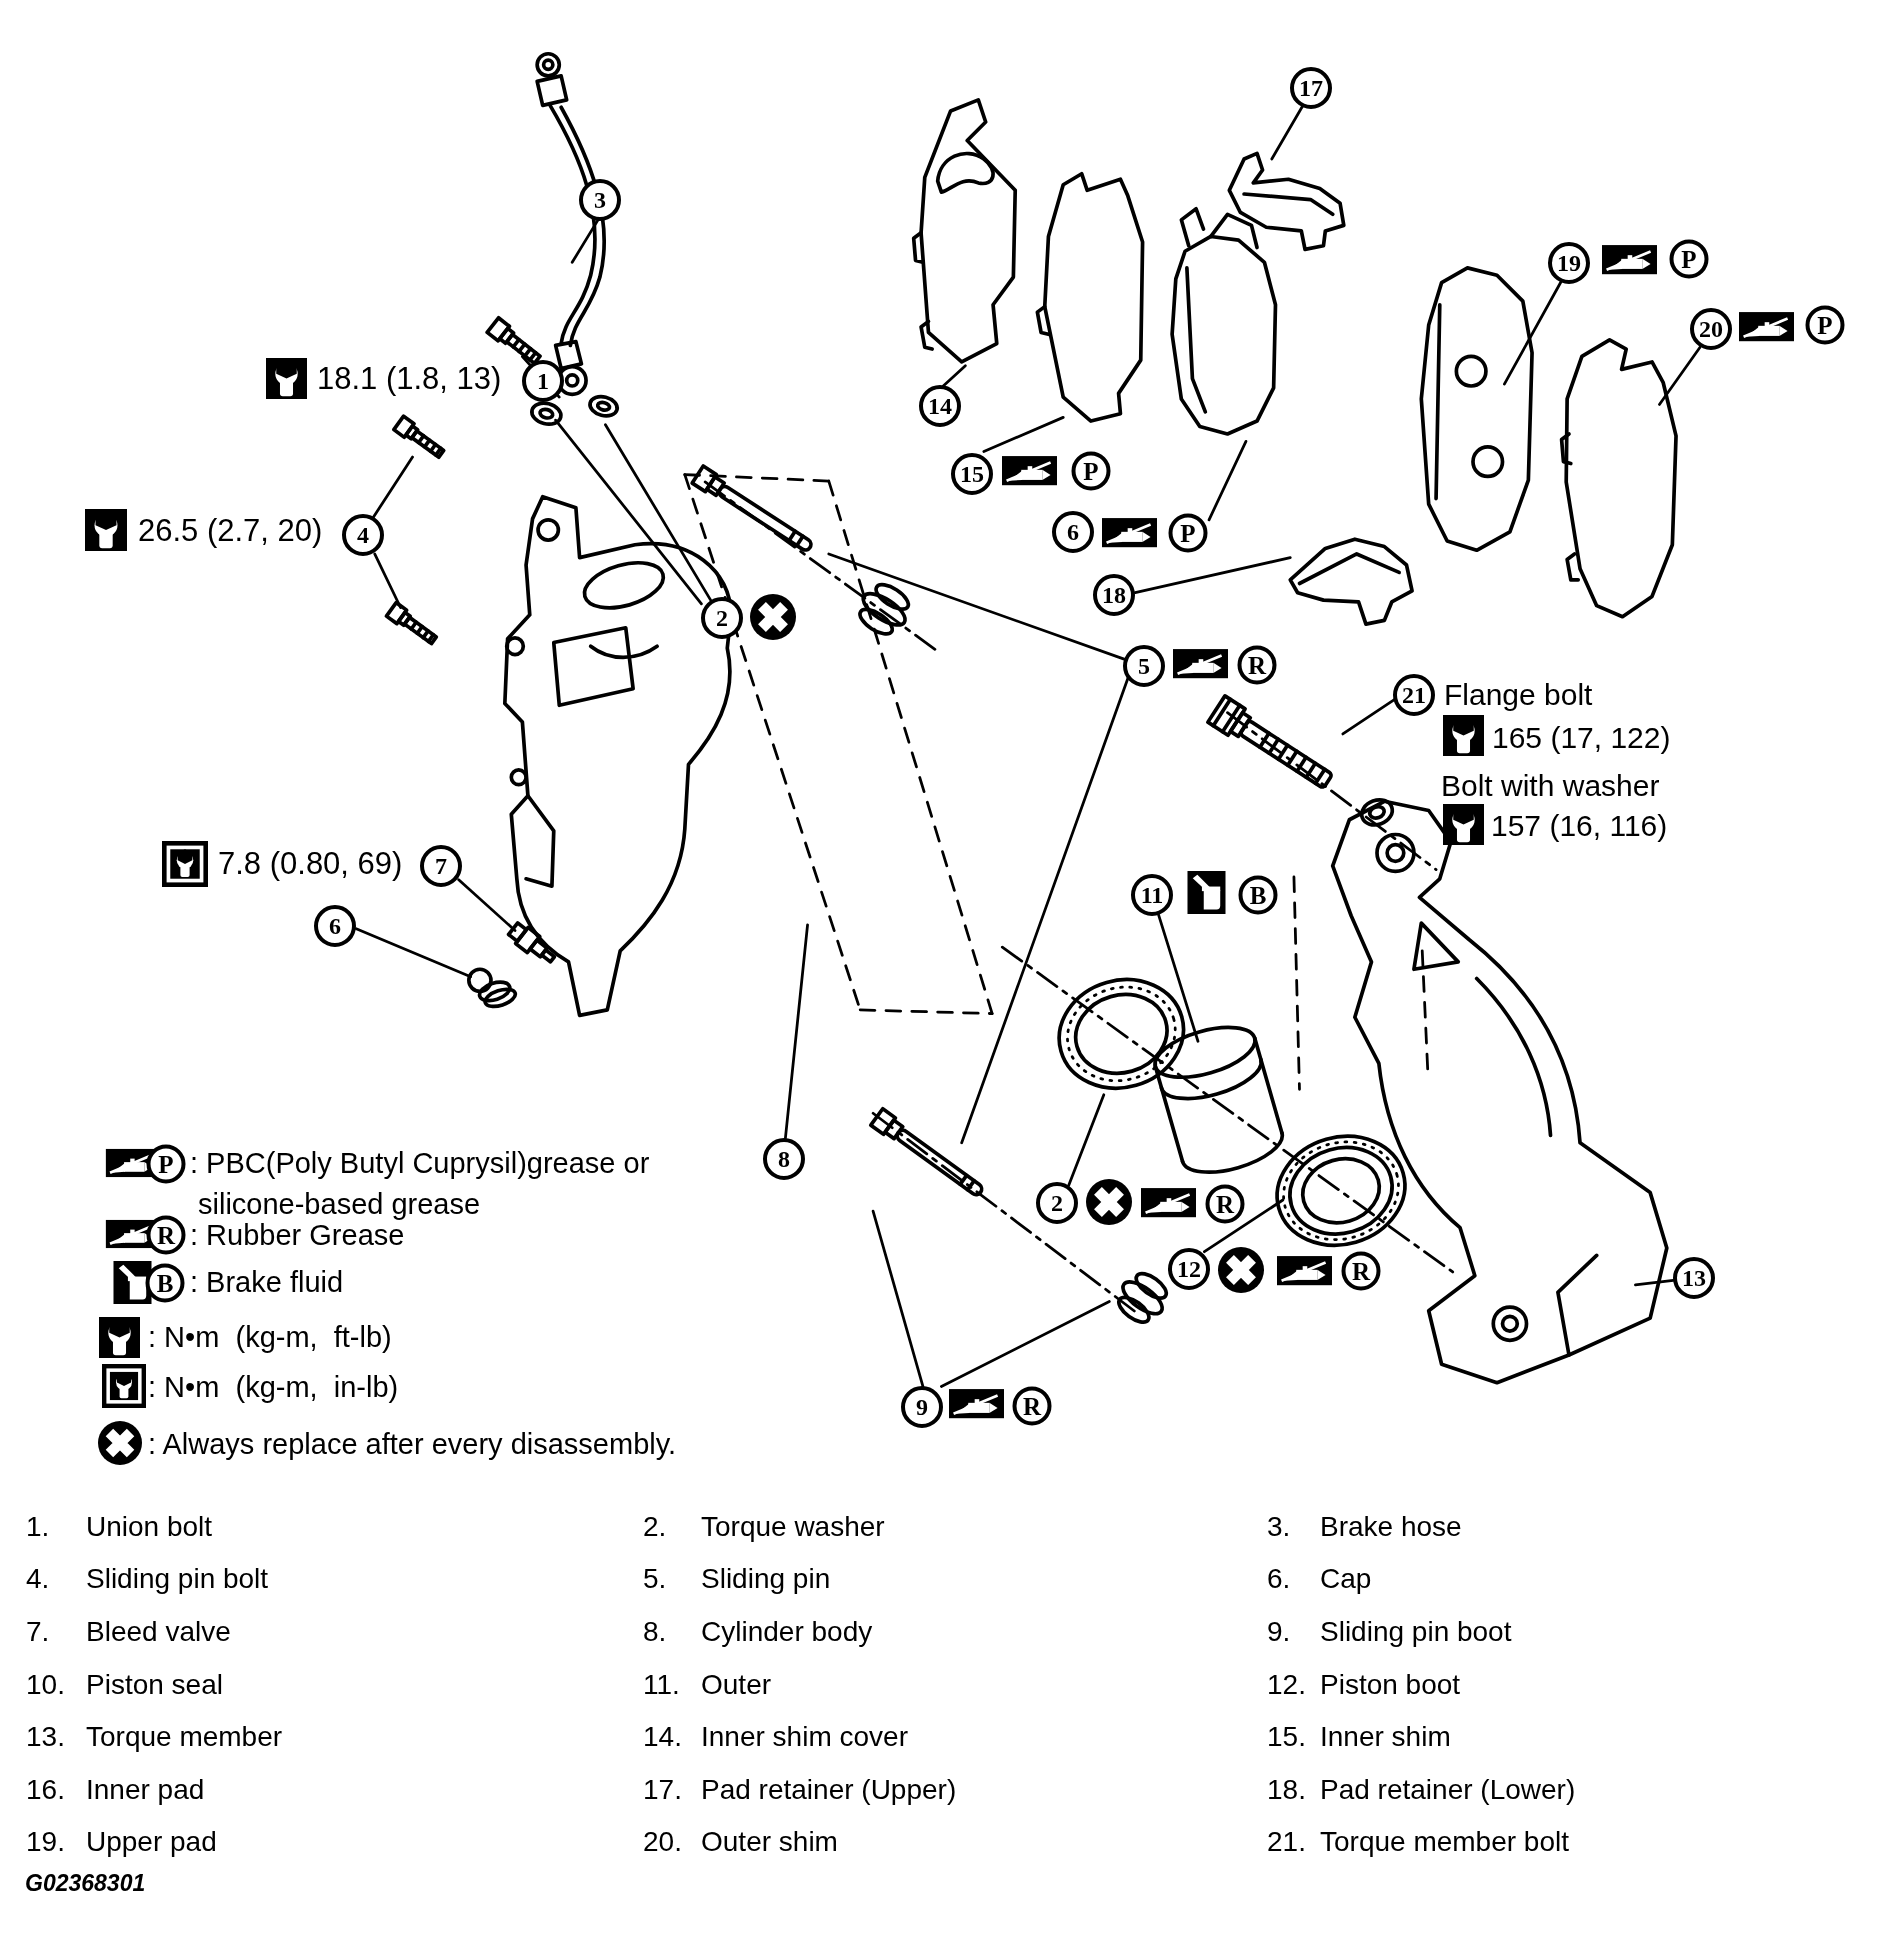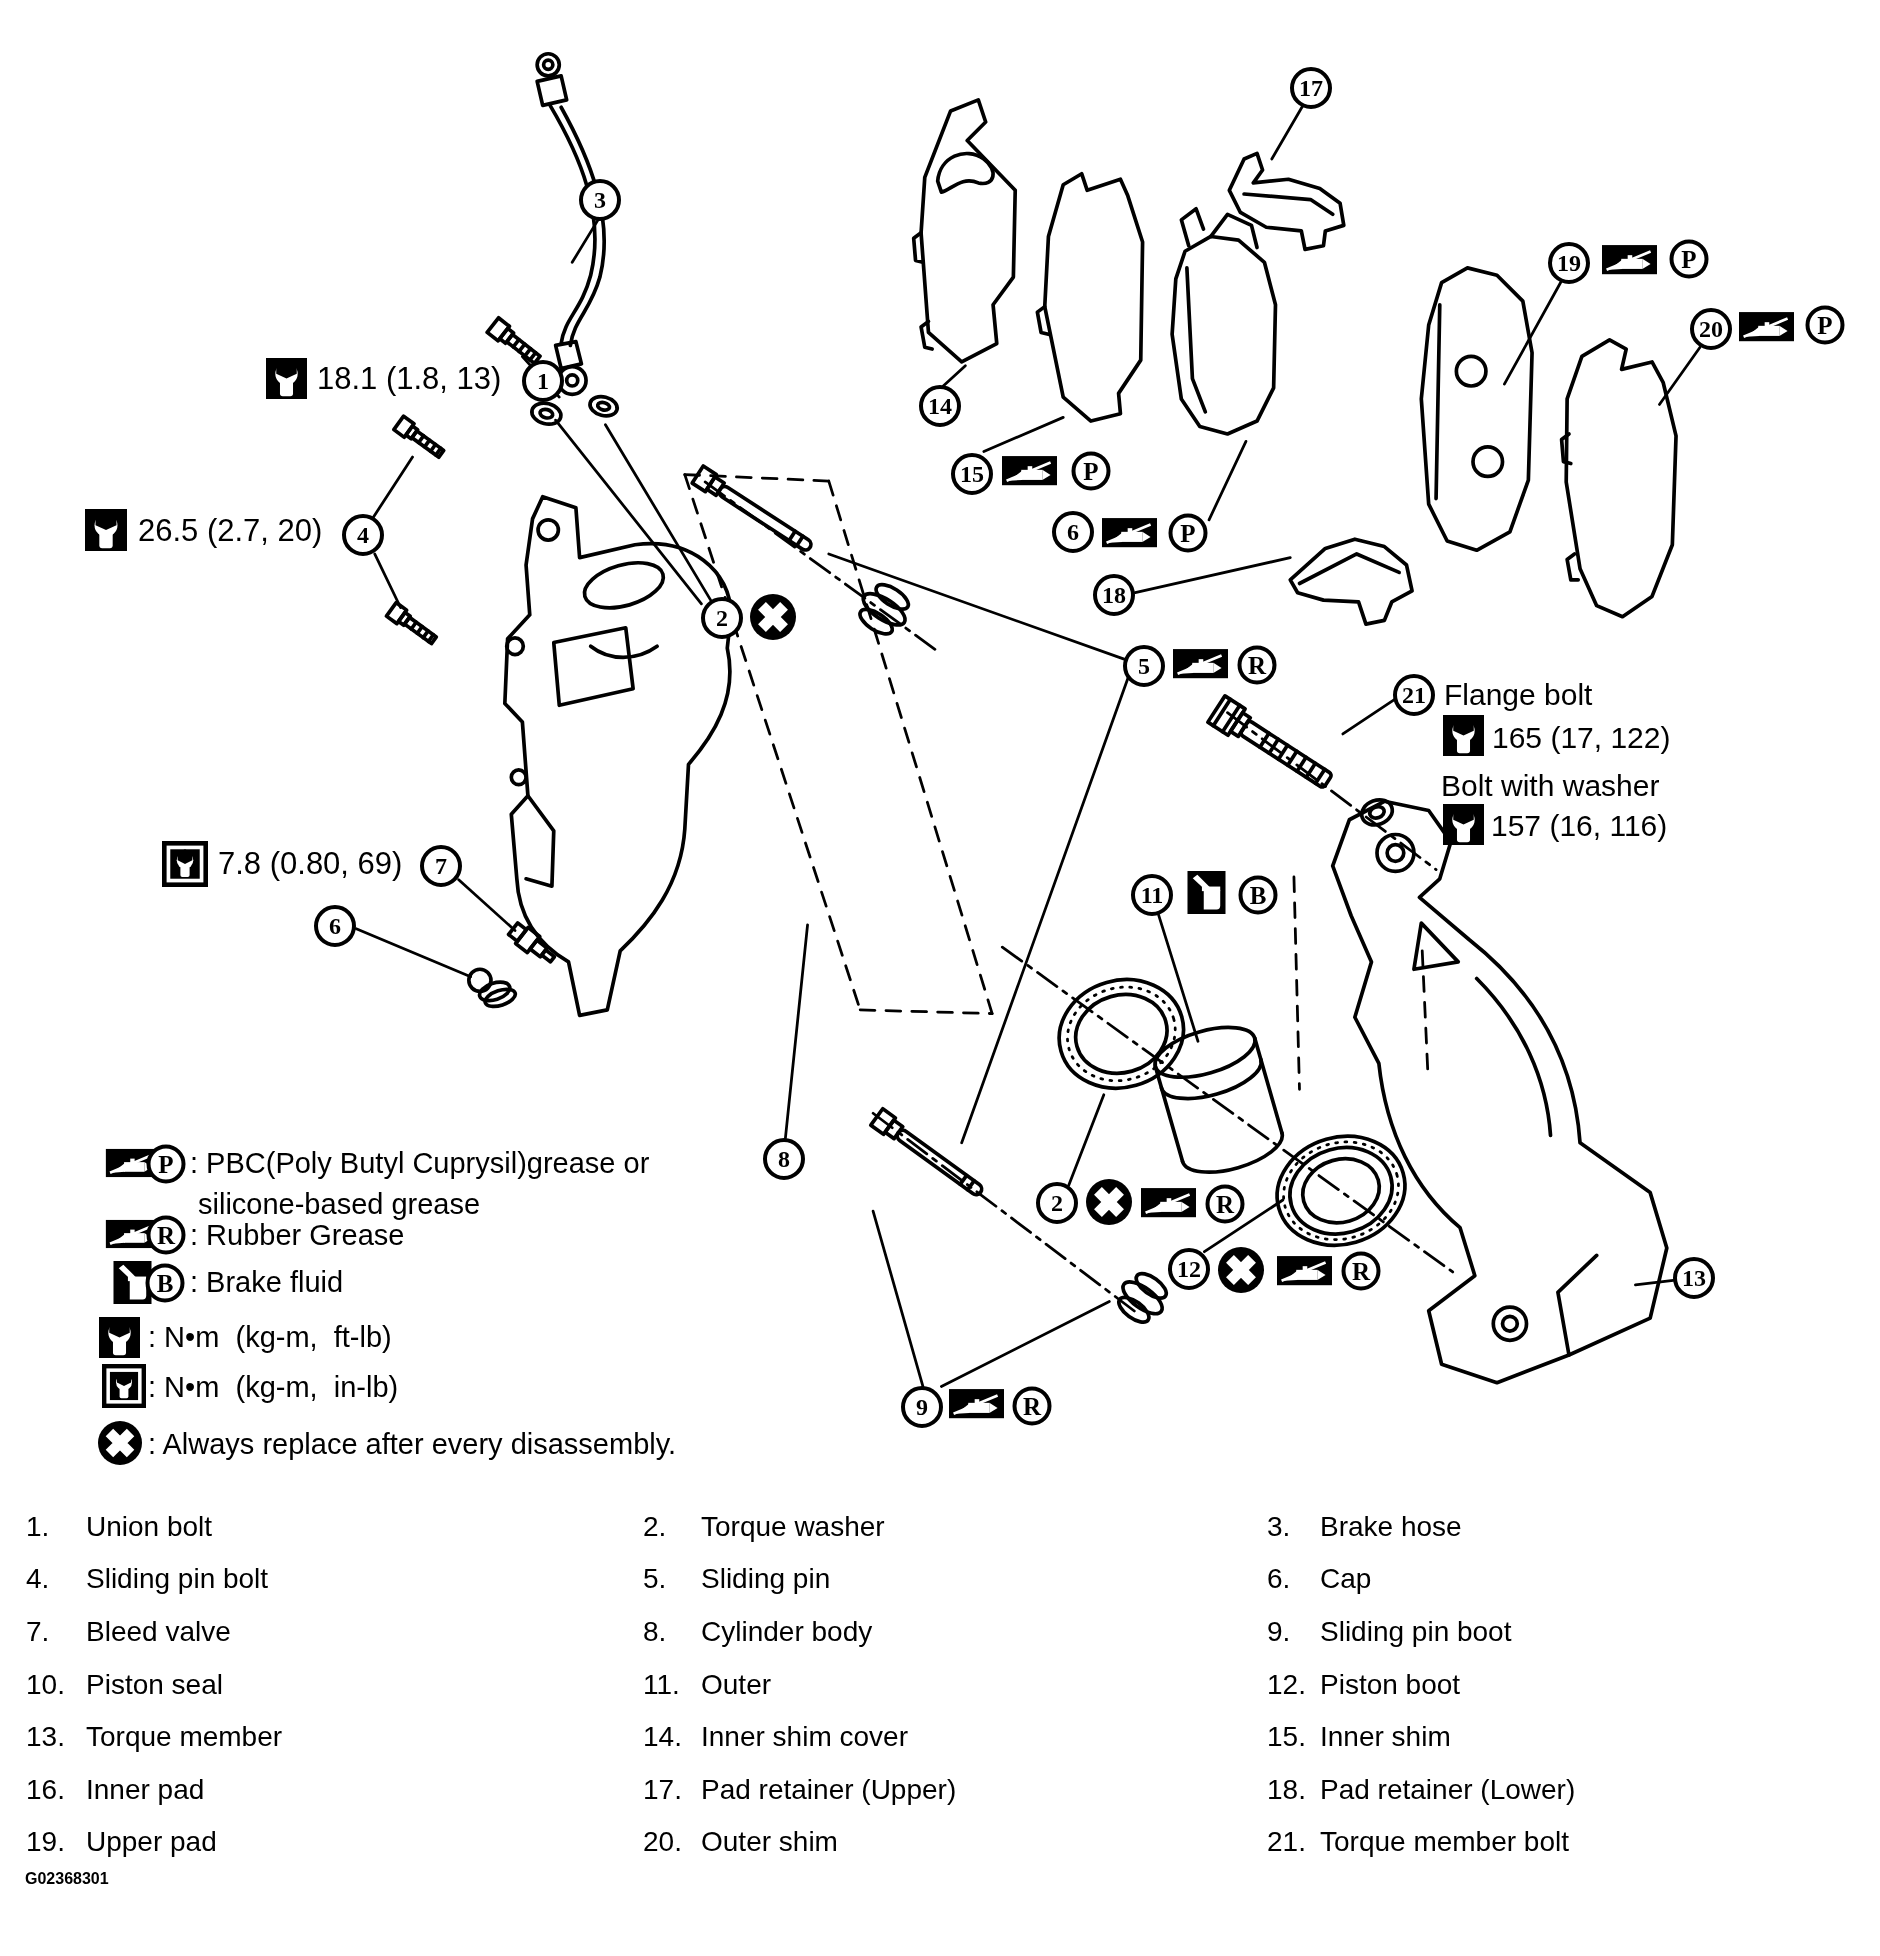--- a/index.html
+++ b/index.html
@@ -13,21 +13,21 @@
         display:flex;align-items:center;justify-content:center;font-weight:700;
         font-size:24px;line-height:1;box-sizing:border-box;}
   .badge{width:39px;height:39px;border:4.6px solid #000;border-radius:50%;background:#fff;
         display:flex;align-items:center;justify-content:center;font-weight:700;
         font-size:25px;line-height:1;box-sizing:border-box;}
   .txt{white-space:pre;line-height:1.15;}
   .t34{font-size:31px;}
   .t33{font-size:30px;}
   .t31{font-size:29px;}
   .t30{font-size:28px;}
-  .fid{font-size:16px;font-weight:700;}
+  .fid{font-size:23px;font-weight:700;font-style:italic;}
 </style>
 </head>
 <body>
 
 <div id="canvas">
 
   <svg width="0" height="0" style="position:absolute" aria-hidden="true">
     <defs>
       <symbol id="sym-grease" viewBox="0 0 60 32">
         <rect x="0" y="0" width="60" height="32" fill="#000"></rect>

